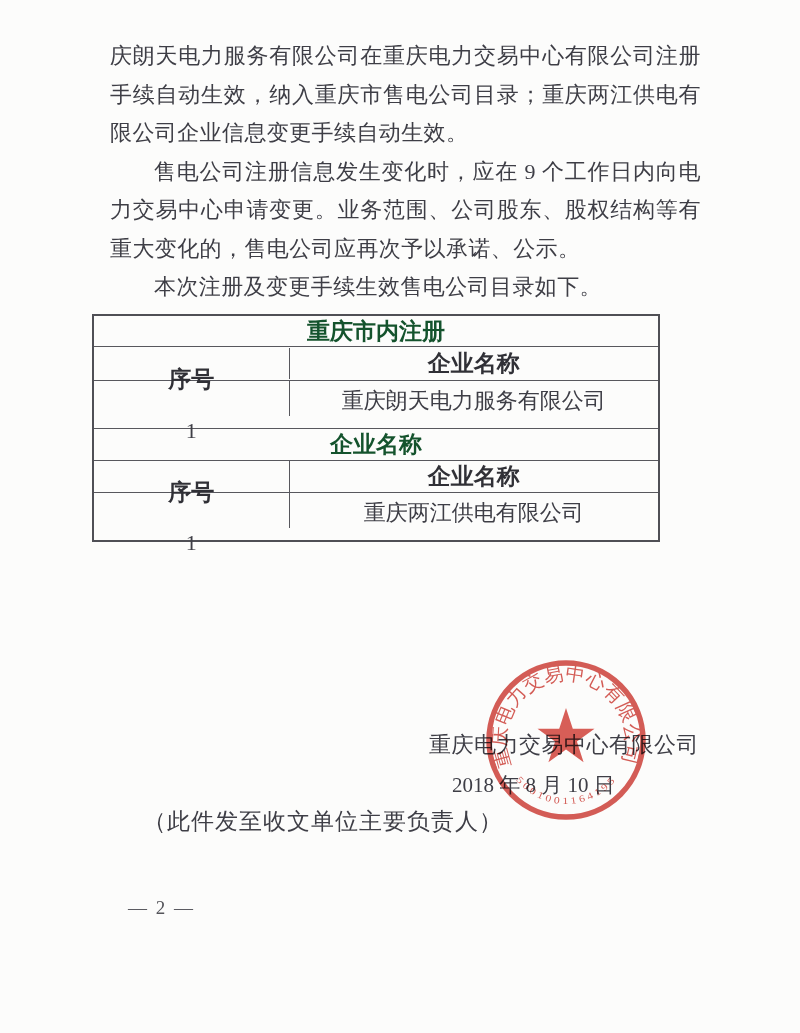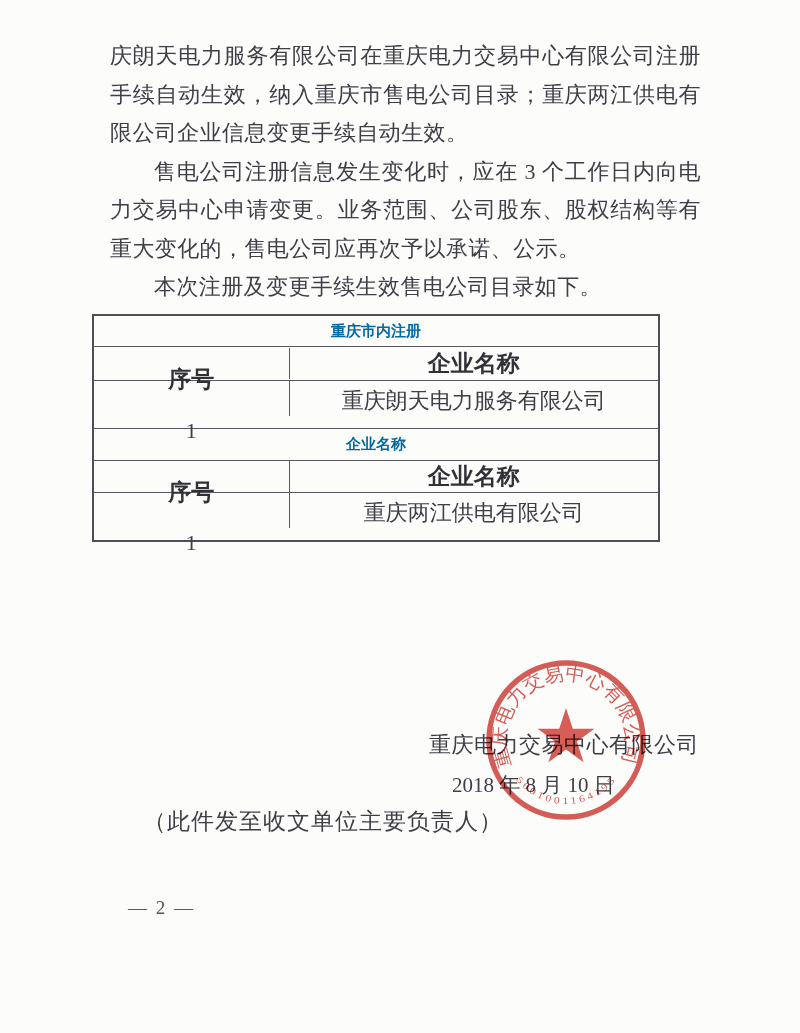--- a/index.html
+++ b/index.html
@@ -22,21 +22,21 @@
   .body-text p.indent{text-indent:2em;}
   
   .doc-table{
     position:absolute;left:92px;top:314px;width:568px;
     border:2px solid #4f4f55;
     box-sizing:border-box;
     font-size:22px;
   }
   .t-row{display:flex;align-items:center;box-sizing:border-box;}
   .t-row + .t-row{border-top:1px solid #57575d;}
-  .t-section{height:30px;justify-content:center;font-weight:bold;font-size:15px;color:#0369a1;}
+  .t-section{height:30px;justify-content:center;font-weight:bold;font-size:23px;color:#14532d;}
   .t-head{height:34px;font-weight:bold;font-size:23px;color:#303036;}
   .t-data{height:48px;align-items:flex-start;}
   .t-data .cell{padding-top:5px;}
   .cell{display:flex;justify-content:center;box-sizing:border-box;}
   .col1{width:196px;margin-top:32px;}
   .col2{width:372px;border-left:1px solid #57575d;}
   .t-row .cell{align-items:center;}
   
   .sig-issuer{
     position:absolute;left:429px;top:730px;width:256px;
@@ -63,21 +63,21 @@
     font-size:19px;color:#54545a;letter-spacing:2px;white-space:nowrap;
   }
 </style>
 </head>
 <body>
 
 <div class="page">
 
   <div class="body-text">
     <p>庆朗天电力服务有限公司在重庆电力交易中心有限公司注册手续自动生效，纳入重庆市售电公司目录；重庆两江供电有限公司企业信息变更手续自动生效。</p>
-    <p class="indent">售电公司注册信息发生变化时，应在 3 个工作日内向电力交易中心申请变更。业务范围、公司股东、股权结构等有重大变化的，售电公司应再次予以承诺、公示。</p>
+    <p class="indent">售电公司注册信息发生变化时，应在 9 个工作日内向电力交易中心申请变更。业务范围、公司股东、股权结构等有重大变化的，售电公司应再次予以承诺、公示。</p>
     <p class="indent">本次注册及变更手续生效售电公司目录如下。</p>
   </div>
 
   <div class="doc-table">
     <div class="t-row t-section">重庆市内注册</div>
     <div class="t-row t-head">
       <div class="cell col1">序号</div>
       <div class="cell col2">企业名称</div>
     </div>
     <div class="t-row t-data">

